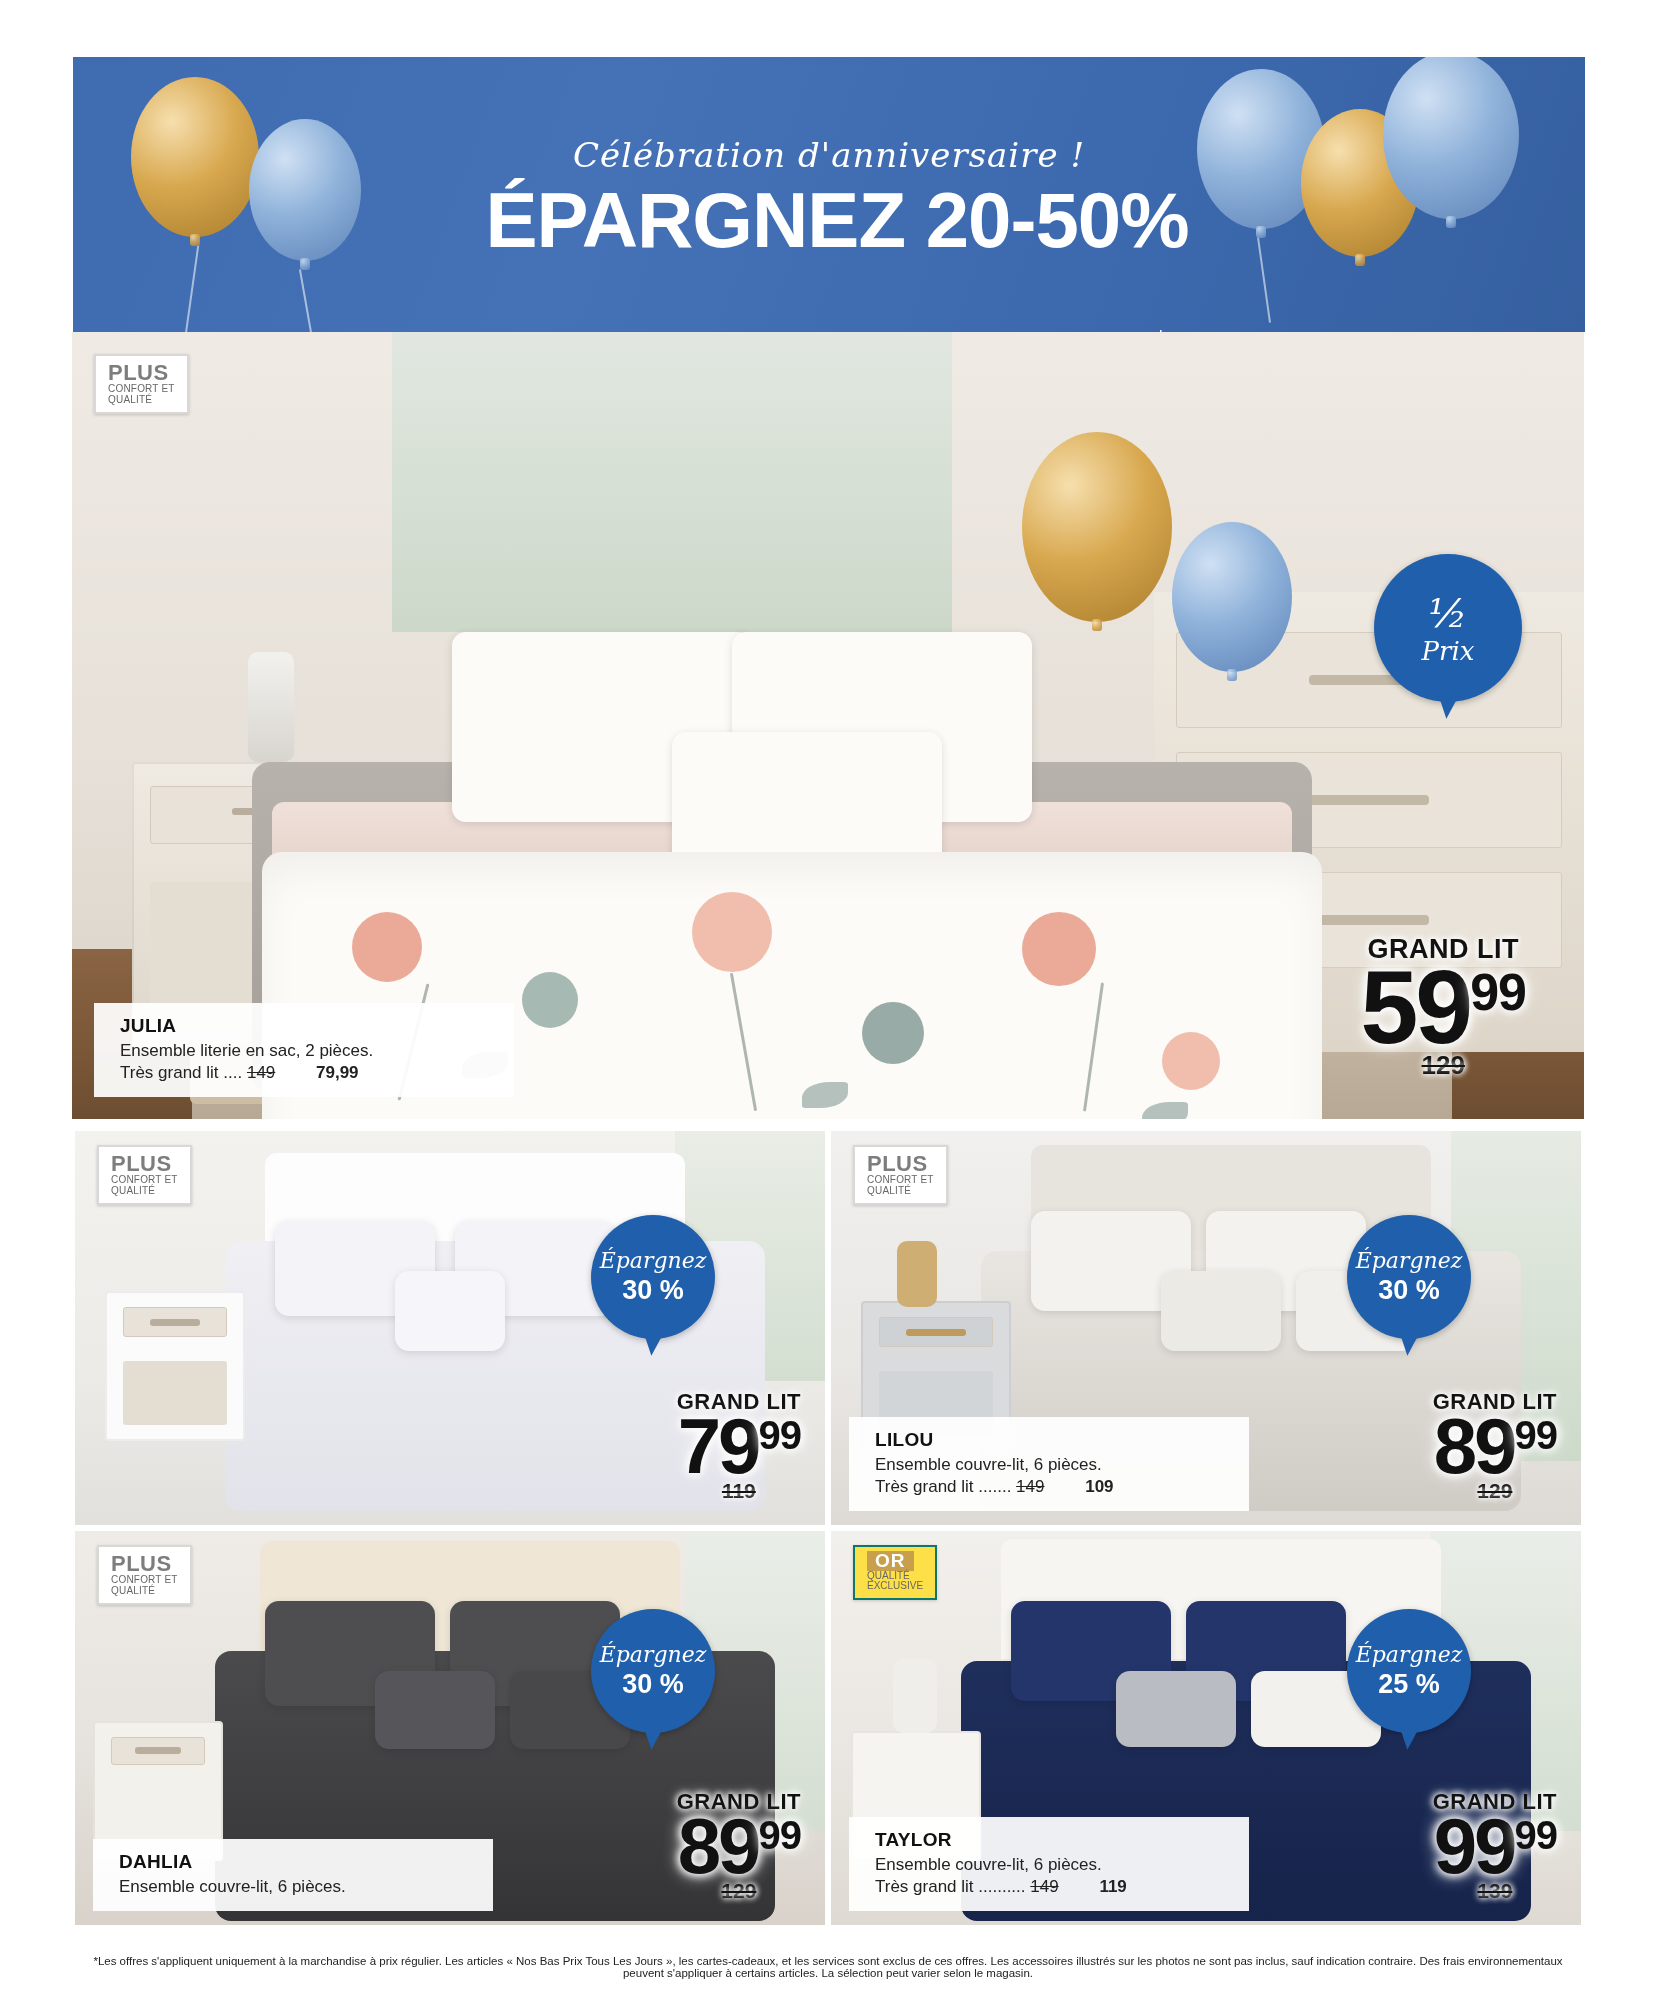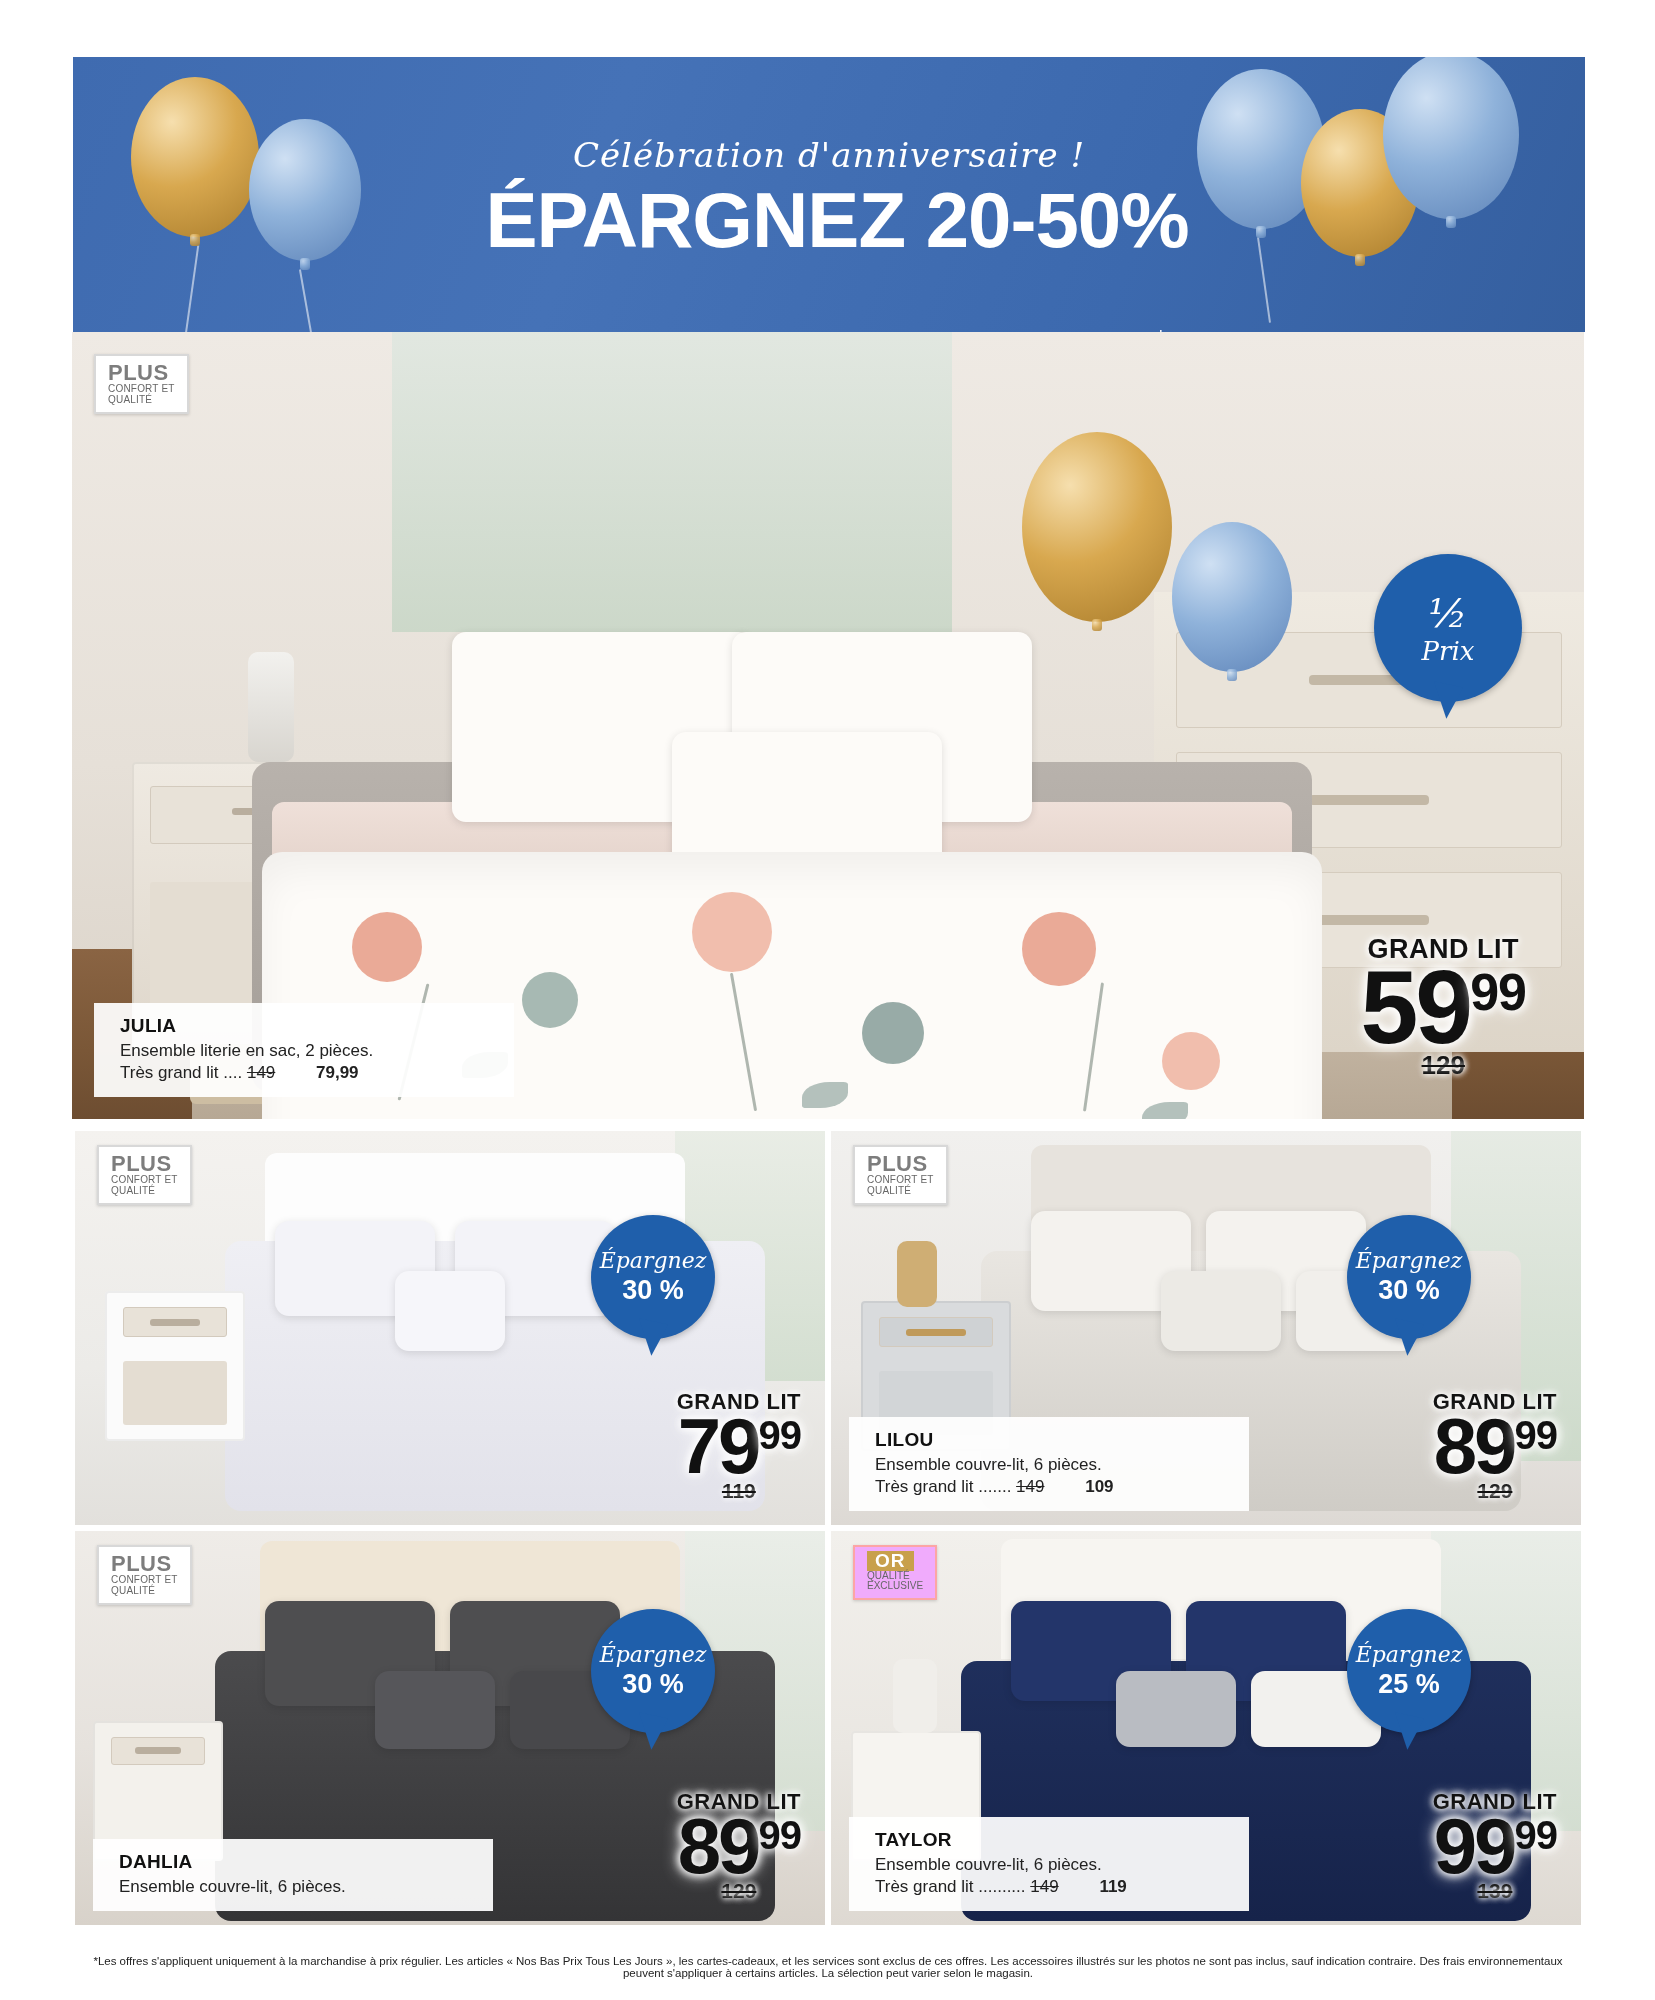--- a/index.html
+++ b/index.html
@@ -97,21 +97,21 @@
 
   
   .plus-badge {
     position:absolute; background:#ffffff; border:2px solid #d8d8d8;
     padding:5px 12px 7px 12px; line-height:1.05;
     box-shadow:0 1px 3px rgba(0,0,0,.18);
   }
   .plus-badge .pb-t { font-weight:bold; font-size:22px; color:#7d7d7d; letter-spacing:.5px;}
   .plus-badge .pb-s { font-size:10px; color:#666; letter-spacing:.2px; }
   .or-badge {
-    position:absolute; background:#f0abfc; border:2px solid #fca5a5;
+    position:absolute; background:#fde047; border:2px solid #0f766e;
     padding:4px 12px 6px 12px; line-height:1.05; box-shadow:0 1px 3px rgba(0,0,0,.18);
   }
   .or-badge .ob-t { font-weight:bold; font-size:19px; color:#b99447; background:#c8a04c;
      color:#fff; padding:0 8px; display:inline-block; letter-spacing:1px;}
   .or-badge .ob-s { font-size:10px; color:#666; }
 
   
   .info {
     position:absolute; background:rgba(255,255,255,.93); padding:12px 26px 14px 26px;
   }

